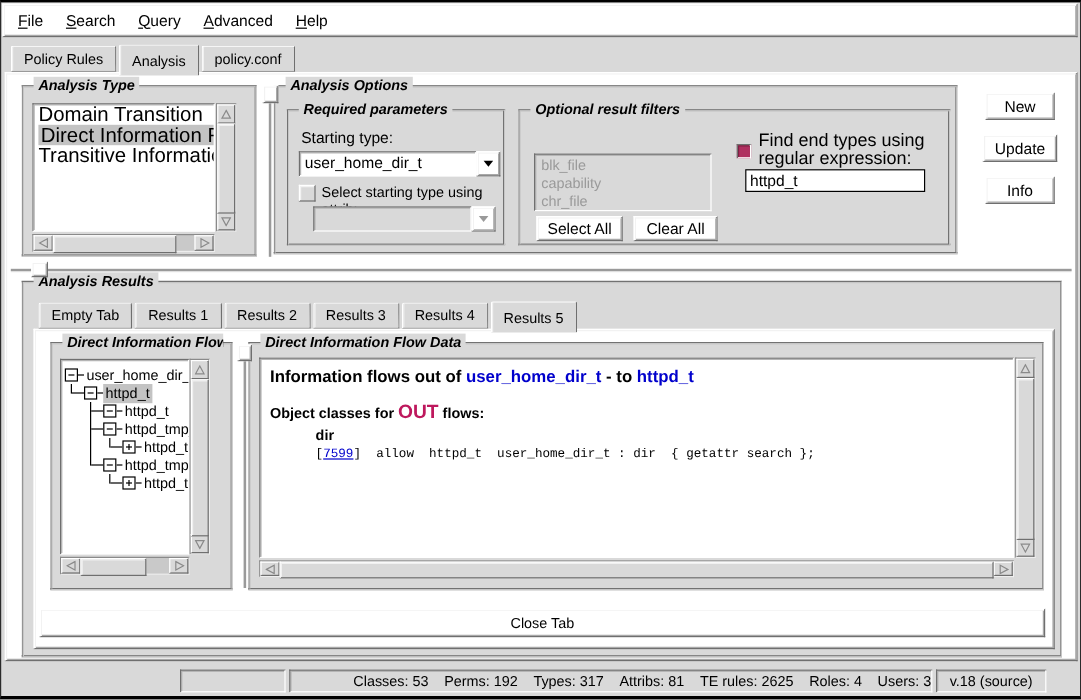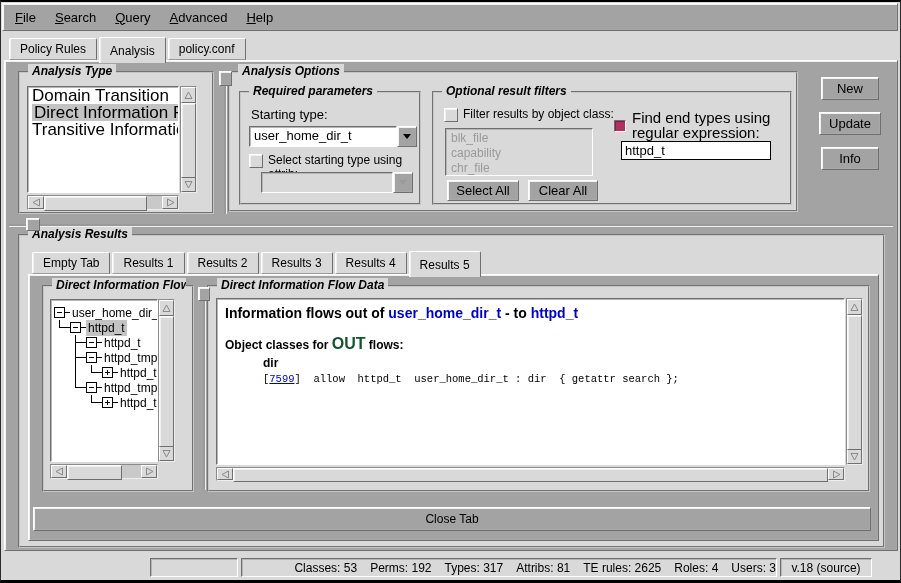--- a/index.html
+++ b/index.html
@@ -7,21 +7,21 @@
     position:relative;width:901px;height:583px;box-sizing:border-box;
     background:#d9d9d9;
     border-top:2px solid #000;border-bottom:3px solid #000;
     border-left:1px solid #2b2b2b;border-right:1px solid #2b2b2b;
     font-family:"Liberation Sans",sans-serif;color:#000;overflow:hidden;
     cursor:default;
   }
   .abs{position:absolute;box-sizing:border-box;}
   
   .up{border:1px solid;border-color:#ffffff #6f6f6f #6f6f6f #ffffff;
-      box-shadow:inset 1px 1px 0 #f2f2f2, inset -1px -1px 0 #a8a8a8;background:#a3a3a3;}
+      box-shadow:inset 1px 1px 0 #f2f2f2, inset -1px -1px 0 #a8a8a8;background:#ffffff;}
   .down{border:1px solid;border-color:#6f6f6f #ffffff #ffffff #6f6f6f;
       box-shadow:inset 1px 1px 0 #b5b5b5;background:#d9d9d9;}
   .white{background:#ffffff;}
   .groove{border:2px groove #c6c6c6;}
   .grp{background:#d9d9d9;padding-left:45px;}
   .grp-label{position:absolute;top:-9px;left:8px;background:#d9d9d9;padding:0 4px;
     font-size:12px;font-weight:bold;font-style:italic;white-space:nowrap;line-height:14px;}
   .btn{display:flex;align-items:center;justify-content:center;font-size:13px;}
   
   .menubar{left:1px;top:1px;width:896px;height:28px;display:flex;align-items:center;padding-left:9px;}
@@ -80,21 +80,21 @@
   .tline{width:5px;height:1px;background:#000;flex:0 0 5px;}
   .tlabel{font-size:12px;padding:1px 2px;white-space:nowrap;}
   .tlabel.sel{background:#c3c3c3;}
   
   .sash-vline{width:2px;background:#9a9a9a;box-shadow:1px 0 0 #f0f0f0;}
   .sash-hline{height:2px;background:#9a9a9a;box-shadow:0 1px 0 #f0f0f0;}
   
   .rheading{font-size:14px;font-weight:bold;white-space:nowrap;}
   .rheading .blue{color:#0000cc;}
   .rsub{font-size:12px;font-weight:bold;margin-top:14px;white-space:nowrap;}
-  .rsub .big{font-size:16px;color:#14532d;}
+  .rsub .big{font-size:16px;color:#be185d;}
   .robj{font-size:12px;font-weight:bold;margin:3px 0 0 38px;}
   .rrule{font-family:"Liberation Mono",monospace;font-size:10.5px;margin:3px 0 0 38px;white-space:pre;}
   .rrule .link{color:#0000cc;text-decoration:underline;}
   .stats{display:flex;align-items:center;justify-content:center;gap:13px;font-size:12px;white-space:nowrap;}
 </style>
 </head>
 <body>
 
 <div id="window">
 
@@ -175,24 +175,20 @@
       <div class="abs combo disabled" style="left:20px;top:79px;width:152px;">
         <div class="cfield"></div>
         <div class="cbtn up">
             <span class="dtri dis"></span>
           </div>
       </div>
     </div>
 
     <div class="abs groove grp" style="left:202px;top:18px;width:360px;height:114px;">
       <span class="grp-label">Optional result filters</span>
-      <div class="abs cb-row" style="left:10px;top:15px;">
-        <span class="checkbox"></span>
-        <span style="margin-top:-1px;">Filter results by object class:</span>
-      </div>
       <div class="abs down dis-list" style="left:11px;top:35px;width:148px;height:48px;">
         <div>blk_file</div>
         <div>capability</div>
         <div>chr_file</div>
       </div>
       <div class="abs up btn" style="left:13px;top:87px;width:72px;height:21px;">Select All</div>
       <div class="abs up btn" style="left:94px;top:87px;width:70px;height:21px;">Clear All</div>
       <span class="abs checkbox on" style="left:180px;top:27px;"></span>
       <div class="abs" style="left:198px;top:17px;width:164px;font-size:15px;line-height:15px;">Find end types using regular expression:</div>
       <input class="abs entry" style="left: 187px; top: 48px; width: 150px; height: 19px;" value="httpd_t">

